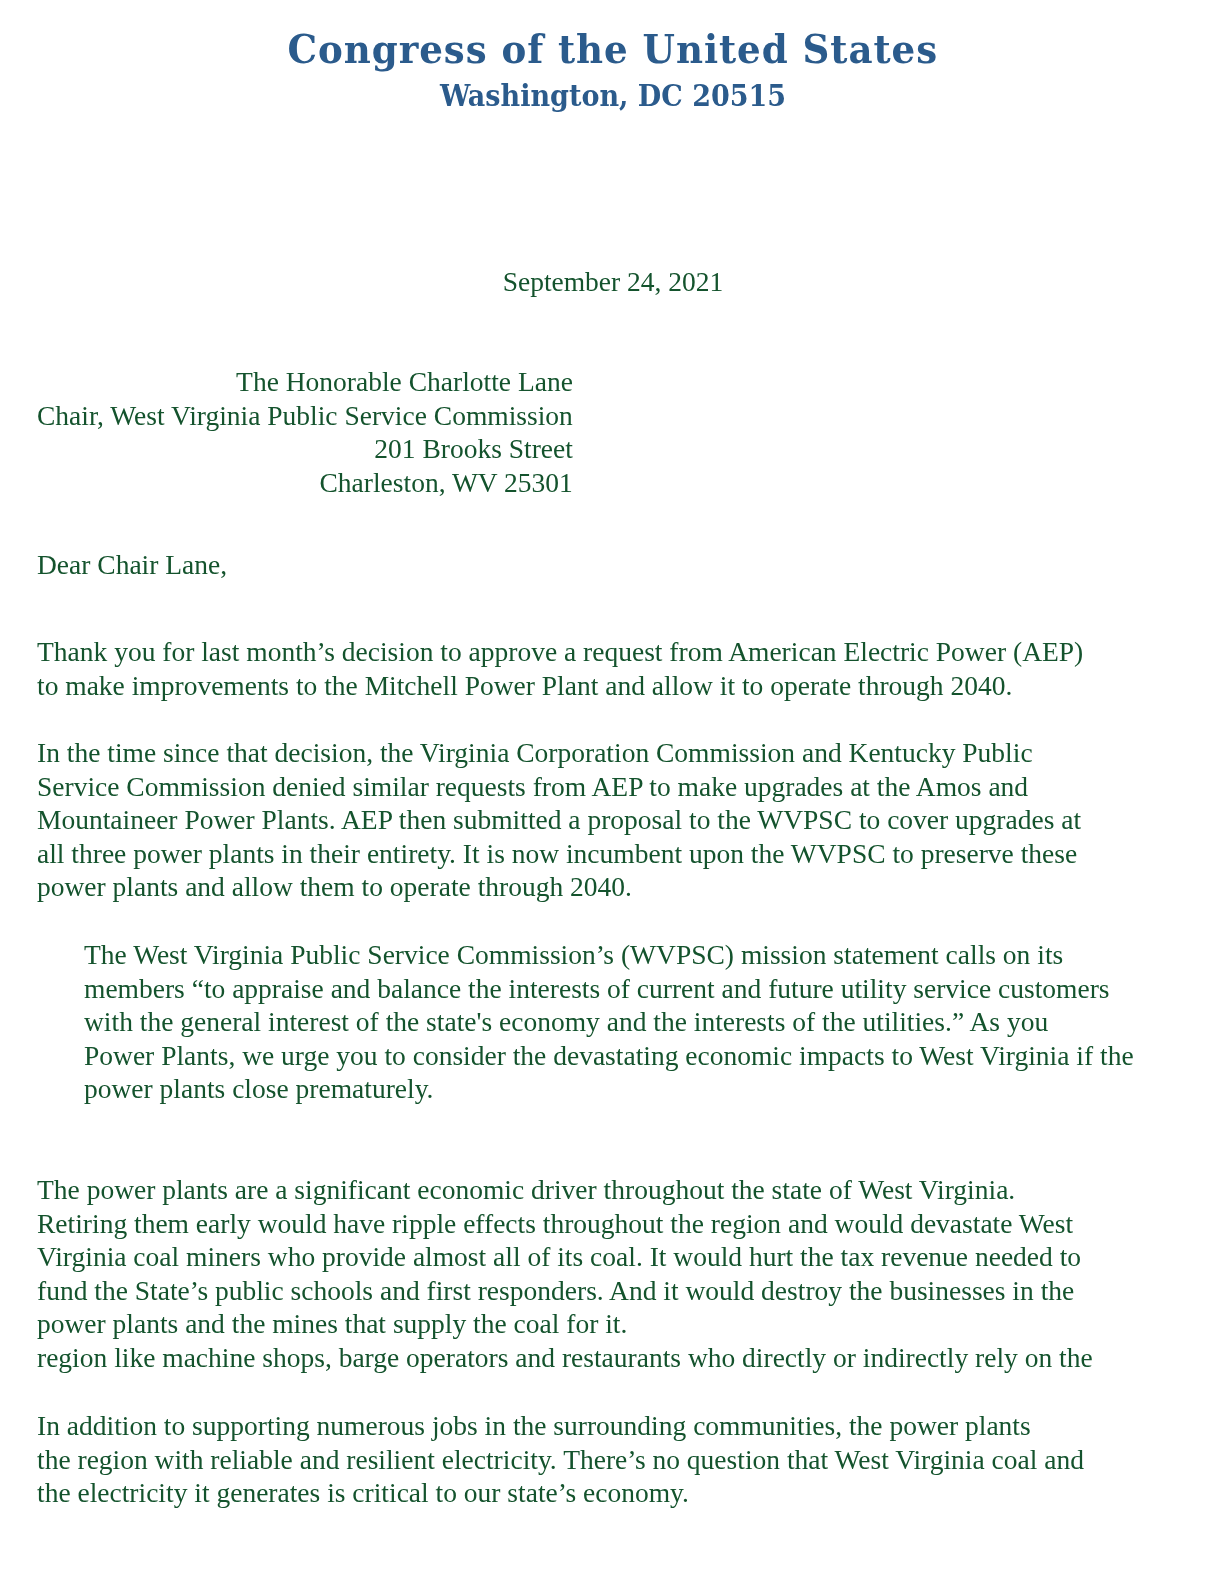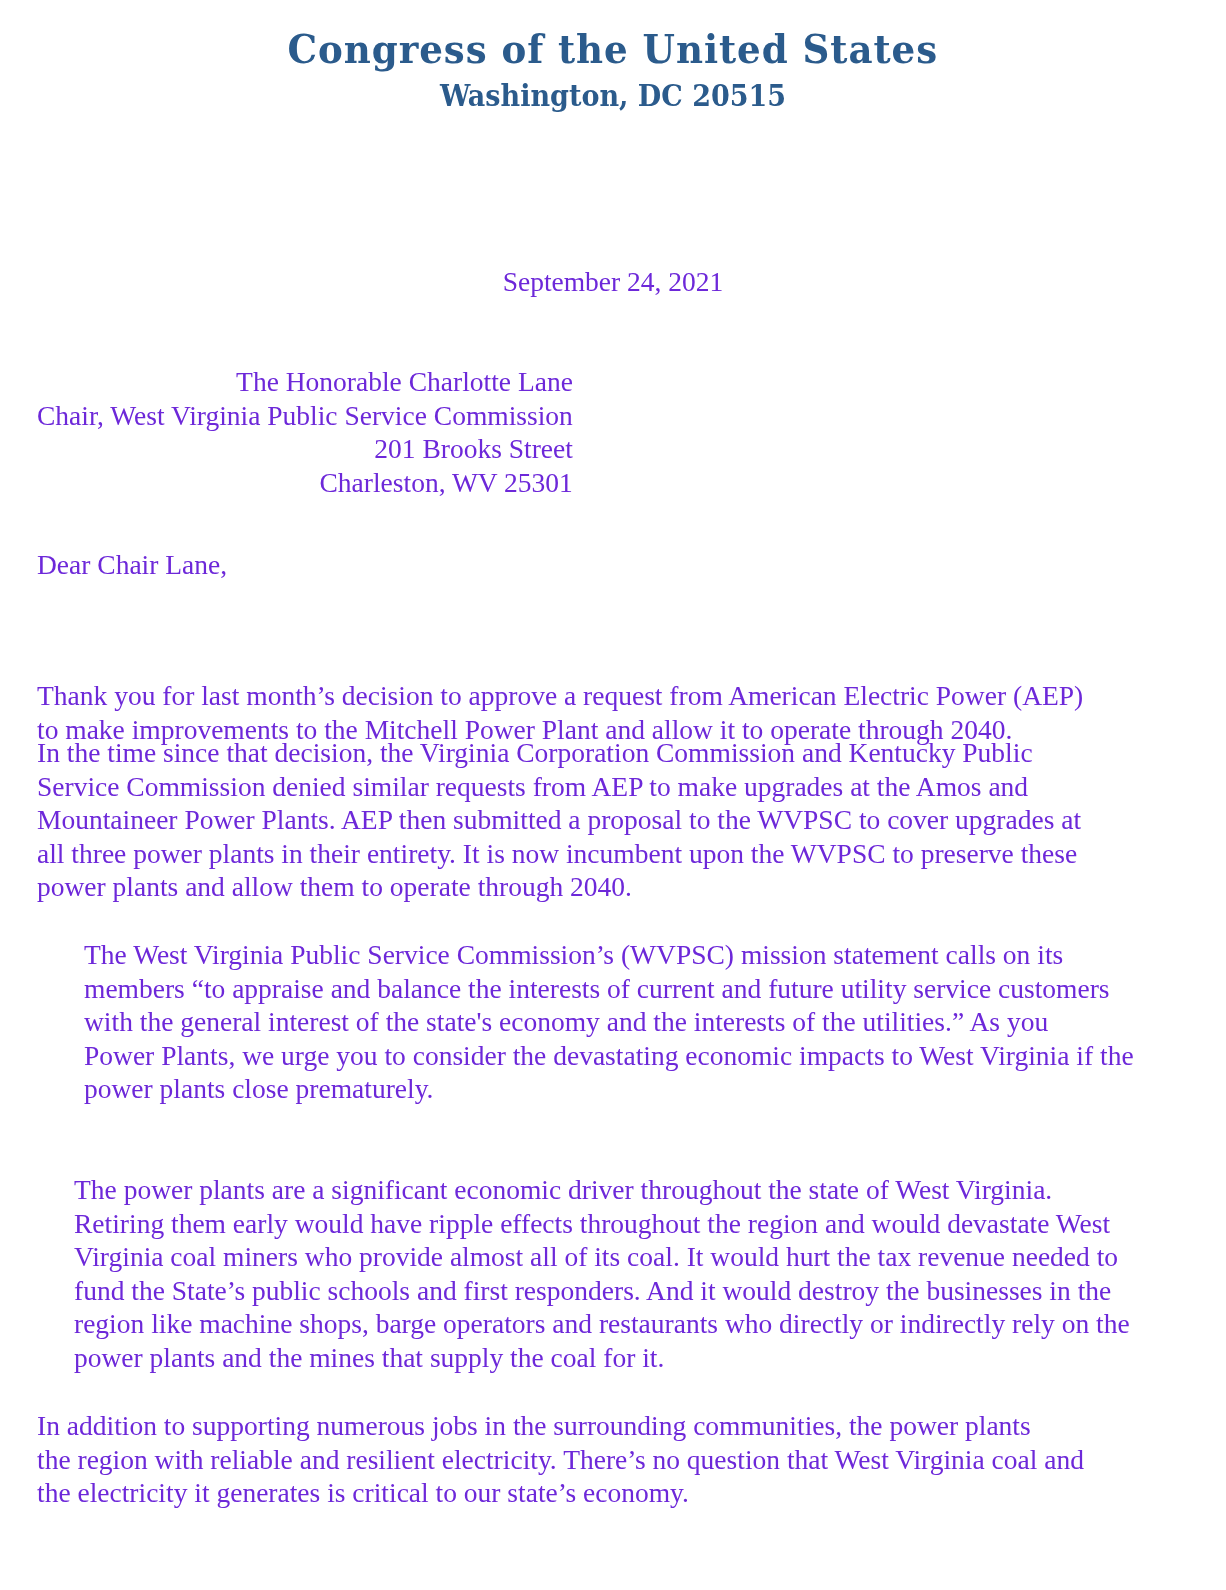--- a/index.html
+++ b/index.html
@@ -1,20 +1,20 @@
 <!DOCTYPE html>
 <html><head>
 <meta charset="utf-8">
 <style>
   html, body { margin: 0; padding: 0; background: #ffffff; }
   body { width: 1226px; height: 1590px; position: relative; overflow: hidden; }
   .letterhead { position: absolute; left: 0; top: 22px; width: 1226px; text-align: center; color: #2b5b8c; }
   .lh-title { font-family: "DejaVu Serif", serif; font-weight: bold; font-size: 40px; letter-spacing: 1px; line-height: 54px; transform: scaleX(0.93); display: inline-block; }
   .lh-sub { font-family: "DejaVu Serif", serif; font-weight: bold; font-size: 30px; line-height: 36px; transform: scaleX(0.9); display: block; margin-top: 2px; }
-  .body-text { font-family: "Liberation Serif", serif; font-size: 27.5px; color: #6d28d9; line-height: 33.6px; }
+  .body-text { font-family: "Liberation Serif", serif; font-size: 27.5px; color: #14532d; line-height: 33.6px; }
   .date { position: absolute; left: 0; top: 265px; width: 1226px; text-align: center; }
   .address { position: absolute; left: 37px; top: 365px; }
   .address div { white-space: nowrap; text-align: right; }
   .salutation { position: absolute; left: 37px; top: 548px; white-space: nowrap; }
   .para { position: absolute; left: 37px; width: 1140px; }
   .para div { white-space: nowrap; }
 </style>
 </head>
 <body>
 
@@ -27,47 +27,47 @@
 
 <div class="body-text address">
   <div>The Honorable Charlotte Lane</div>
   <div>Chair, West Virginia Public Service Commission</div>
   <div>201 Brooks Street</div>
   <div>Charleston, WV 25301</div>
 </div>
 
 <div class="body-text salutation">Dear Chair Lane,</div>
 
-<div class="body-text para" style="top:635px;margin-top:44px;">
+<div class="body-text para" style="top:635px;">
   <div>Thank you for last month’s decision to approve a request from American Electric Power (AEP)</div>
   <div>to make improvements to the Mitchell Power Plant and allow it to operate through 2040.</div>
 </div>
 
 <div class="body-text para" style="top:736px;">
   <div>In the time since that decision, the Virginia Corporation Commission and Kentucky Public</div>
   <div>Service Commission denied similar requests from AEP to make upgrades at the Amos and</div>
   <div>Mountaineer Power Plants.  AEP then submitted a proposal to the WVPSC to cover upgrades at</div>
   <div>all three power plants in their entirety.  It is now incumbent upon the WVPSC to preserve these</div>
   <div>power plants and allow them to operate through 2040.</div>
 </div>
 
 <div class="body-text para" style="top:938px;margin-left:47px;">
   <div>The West Virginia Public Service Commission’s (WVPSC) mission statement calls on its</div>
   <div>members “to appraise and balance the interests of current and future utility service customers</div>
   <div>with the general interest of the state's economy and the interests of the utilities.”  As you</div>
   <div>Power Plants, we urge you to consider the devastating economic impacts to West Virginia if the</div>
   <div>power plants close prematurely.</div>
 </div>
 
-<div class="body-text para" style="top:1173px;margin-left:37px;">
+<div class="body-text para" style="top:1173px;">
   <div>The power plants are a significant economic driver throughout the state of West Virginia.</div>
   <div>Retiring them early would have ripple effects throughout the region and would devastate West</div>
   <div>Virginia coal miners who provide almost all of its coal. It would hurt the tax revenue needed to</div>
   <div>fund the State’s public schools and first responders. And it would destroy the businesses in the</div>
+  <div>power plants and the mines that supply the coal for it.</div>
   <div>region like machine shops, barge operators and restaurants who directly or indirectly rely on the</div>
-  <div>power plants and the mines that supply the coal for it.</div>
 </div>
 
 <div class="body-text para" style="top:1409px;">
   <div>In addition to supporting numerous jobs in the surrounding communities, the power plants</div>
   <div>the region with reliable and resilient electricity. There’s no question that West Virginia coal and</div>
   <div>the electricity it generates is critical to our state’s economy.</div>
 </div>
 
 </body></html>

